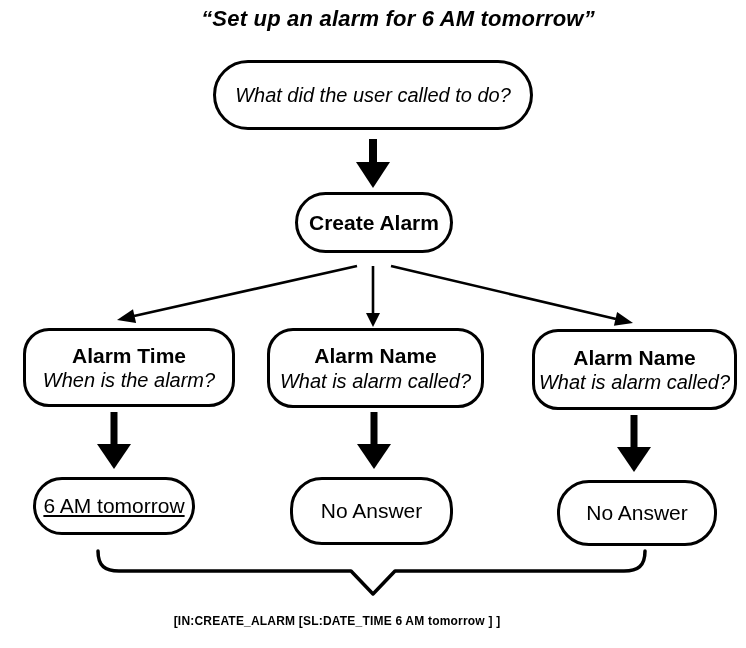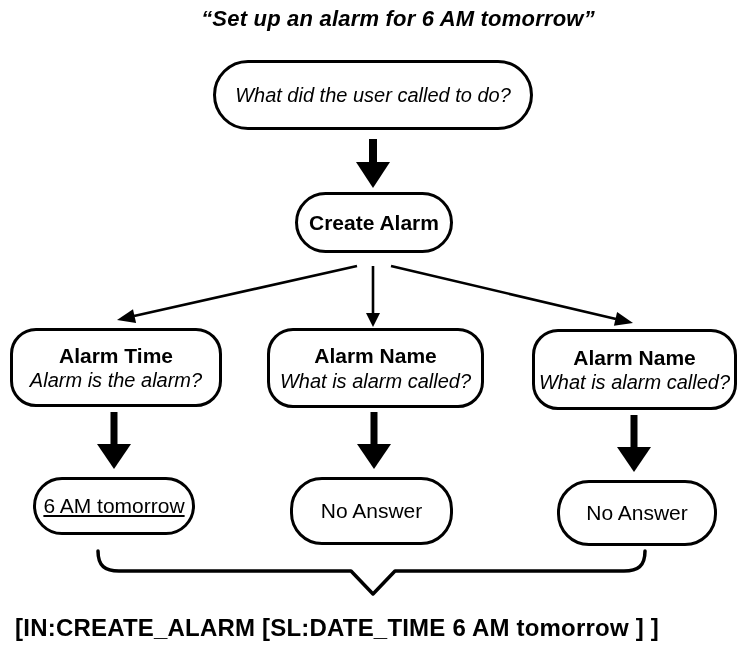--- a/index.html
+++ b/index.html
@@ -36,33 +36,33 @@
     flex-direction: column;
     align-items: center;
     justify-content: center;
     text-align: center;
     box-sizing: border-box;
     line-height: 1.22;
     white-space: nowrap;
   }
   .node-root     { left: 213px; top: 60px;  width: 320px; height: 70px; border-radius: 35px; font-style: italic; font-size: 20px; }
   .node-intent   { left: 295px; top: 192px; width: 158px; height: 61px; border-radius: 35px; font-weight: bold; font-size: 21px; justify-content: center; }
-  .node-slot-1   { left: 10px;  top: 328px; width: 212px; height: 79px; border-radius: 26px; }
+  .node-slot-1   { left: 23px;  top: 328px; width: 212px; height: 79px; border-radius: 26px; }
   .node-slot-2   { left: 267px; top: 328px; width: 217px; height: 80px; border-radius: 26px; }
   .node-slot-3   { left: 532px; top: 329px; width: 205px; height: 81px; border-radius: 26px; }
   .slot-name     { font-weight: bold; font-size: 21px; }
   .slot-question { font-style: italic; font-size: 20px; }
   .node-answer-1 { left: 33px;  top: 477px; width: 162px; height: 58px; border-radius: 32px; font-size: 21px; text-decoration: underline; }
   .node-answer-2 { left: 290px; top: 477px; width: 163px; height: 68px; border-radius: 32px; font-size: 21px; }
   .node-answer-3 { left: 557px; top: 480px; width: 160px; height: 66px; border-radius: 32px; font-size: 21px; }
   .result {
     position: absolute;
     left: 337px; top: 614px;
     transform: translateX(-50%);
-    font-size: 24px;
+    font-size: 12px;
     font-weight: bold;
     white-space: nowrap;
     letter-spacing: 0.2px;
   }
 </style>
 </head>
 <body>
 
 <div class="canvas">
 
@@ -107,21 +107,21 @@
   <div class="node node-root">
     <span>What did the user called to do?</span>
   </div>
 
   <div class="node node-intent">
     <span>Create Alarm</span>
   </div>
 
   <div class="node node-slot-1">
     <span class="slot-name">Alarm Time</span>
-    <span class="slot-question">Alarm is the alarm?</span>
+    <span class="slot-question">When is the alarm?</span>
   </div>
 
   <div class="node node-slot-2">
     <span class="slot-name">Alarm Name</span>
     <span class="slot-question">What is alarm called?</span>
   </div>
 
   <div class="node node-slot-3">
     <span class="slot-name">Alarm Name</span>
     <span class="slot-question">What is alarm called?</span>

